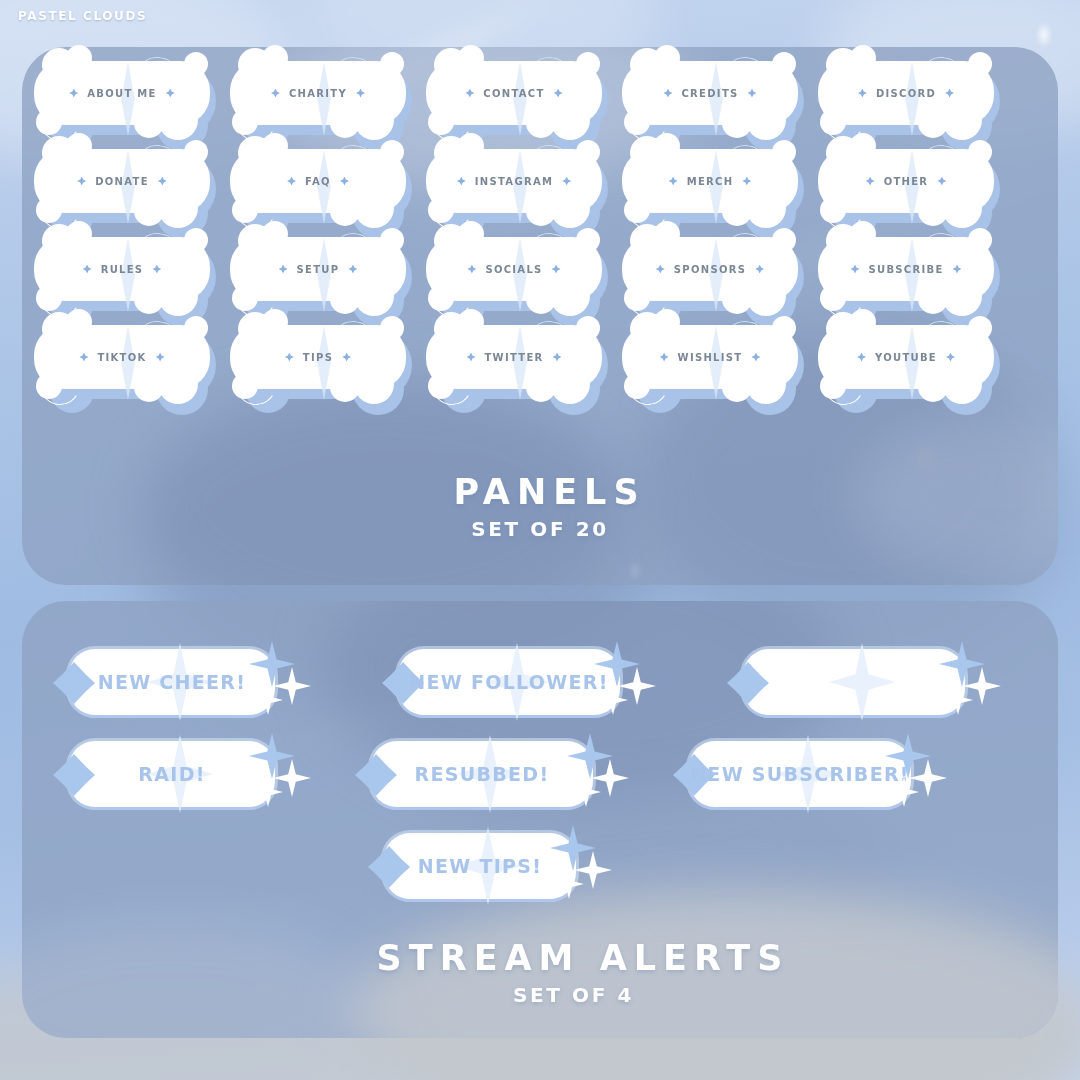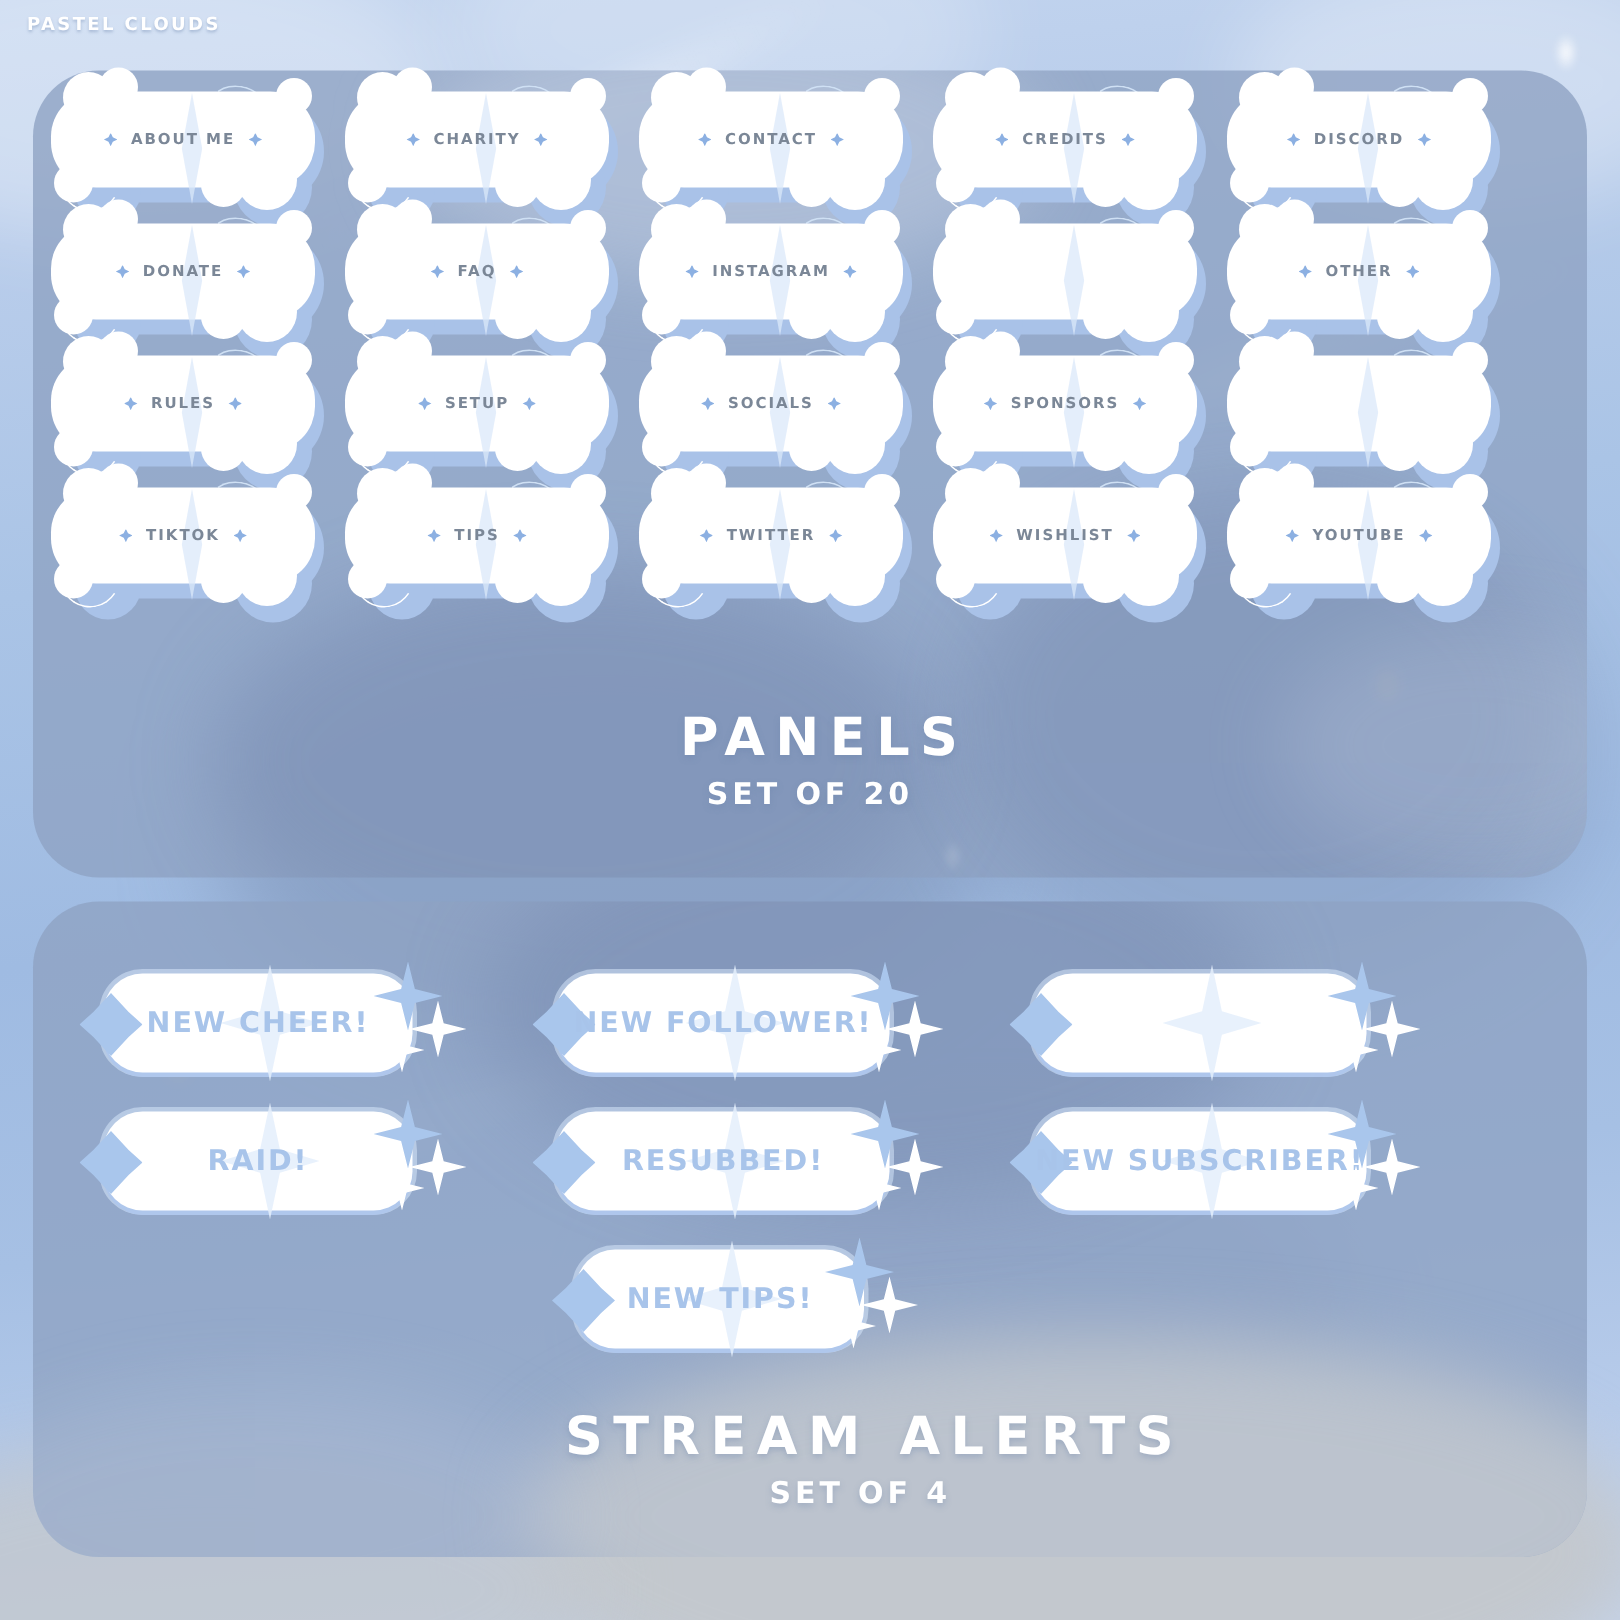--- a/index.html
+++ b/index.html
@@ -167,21 +167,21 @@
   }
   .sec-title .sub{
     display:block; font-size:20px; letter-spacing:2.6px; margin-top:5px;
   }
   #title-panels{ left:0; top:472px; }
   #title-alerts{ left:16px; top:938px;padding-left:35px; }
 
   
   #alert-wrap{ position:absolute; left:0; top:601px; width:1080px; height:437px; z-index:25; }
   .alert-row{ position:absolute; display:flex; }
-  #arow1{ left:55px; top:48px; gap:52px; }
+  #arow1{ left:55px; top:48px; gap:79px; }
   #arow2{ left:55px; top:140px; gap:52px; }
   #arow3{ left:370px; top:232px; }
 
   .alert{
     position:relative; height:66px; cursor:pointer;
   }
   .alert.w1{ width:250px; }
   .alert.w2{ width:266px; }
   .alert.w3{ width:236px; }
 
@@ -415,20 +415,25 @@
         <div class="pb-arc a2"></div>
         <div class="pb-body">
           <span class="lobe lb1"></span>
           <span class="lobe lb2"></span>
           <span class="lobe lb3"></span>
           <span class="lobe lb4"></span>
           <span class="lobe lb5"></span>
           <span class="lobe lb6"></span>
         </div>
         <div class="pb-shine"></div>
+        <div class="pb-label">
+          <span class="diamond"></span>
+          <span>MERCH</span>
+          <span class="diamond"></span>
+        </div>
       </div>
       <div class="panel-btn">
         <div class="pb-shadow"></div>
         <div class="pb-arc a1"></div>
         <div class="pb-arc a2"></div>
         <div class="pb-body">
           <span class="lobe lb1"></span>
           <span class="lobe lb2"></span>
           <span class="lobe lb3"></span>
           <span class="lobe lb4"></span>
@@ -524,20 +529,25 @@
         <div class="pb-arc a2"></div>
         <div class="pb-body">
           <span class="lobe lb1"></span>
           <span class="lobe lb2"></span>
           <span class="lobe lb3"></span>
           <span class="lobe lb4"></span>
           <span class="lobe lb5"></span>
           <span class="lobe lb6"></span>
         </div>
         <div class="pb-shine"></div>
+        <div class="pb-label">
+          <span class="diamond"></span>
+          <span>SUBSCRIBE</span>
+          <span class="diamond"></span>
+        </div>
       </div>
       <div class="panel-btn">
         <div class="pb-shadow"></div>
         <div class="pb-arc a1"></div>
         <div class="pb-arc a2"></div>
         <div class="pb-body">
           <span class="lobe lb1"></span>
           <span class="lobe lb2"></span>
           <span class="lobe lb3"></span>
           <span class="lobe lb4"></span>

